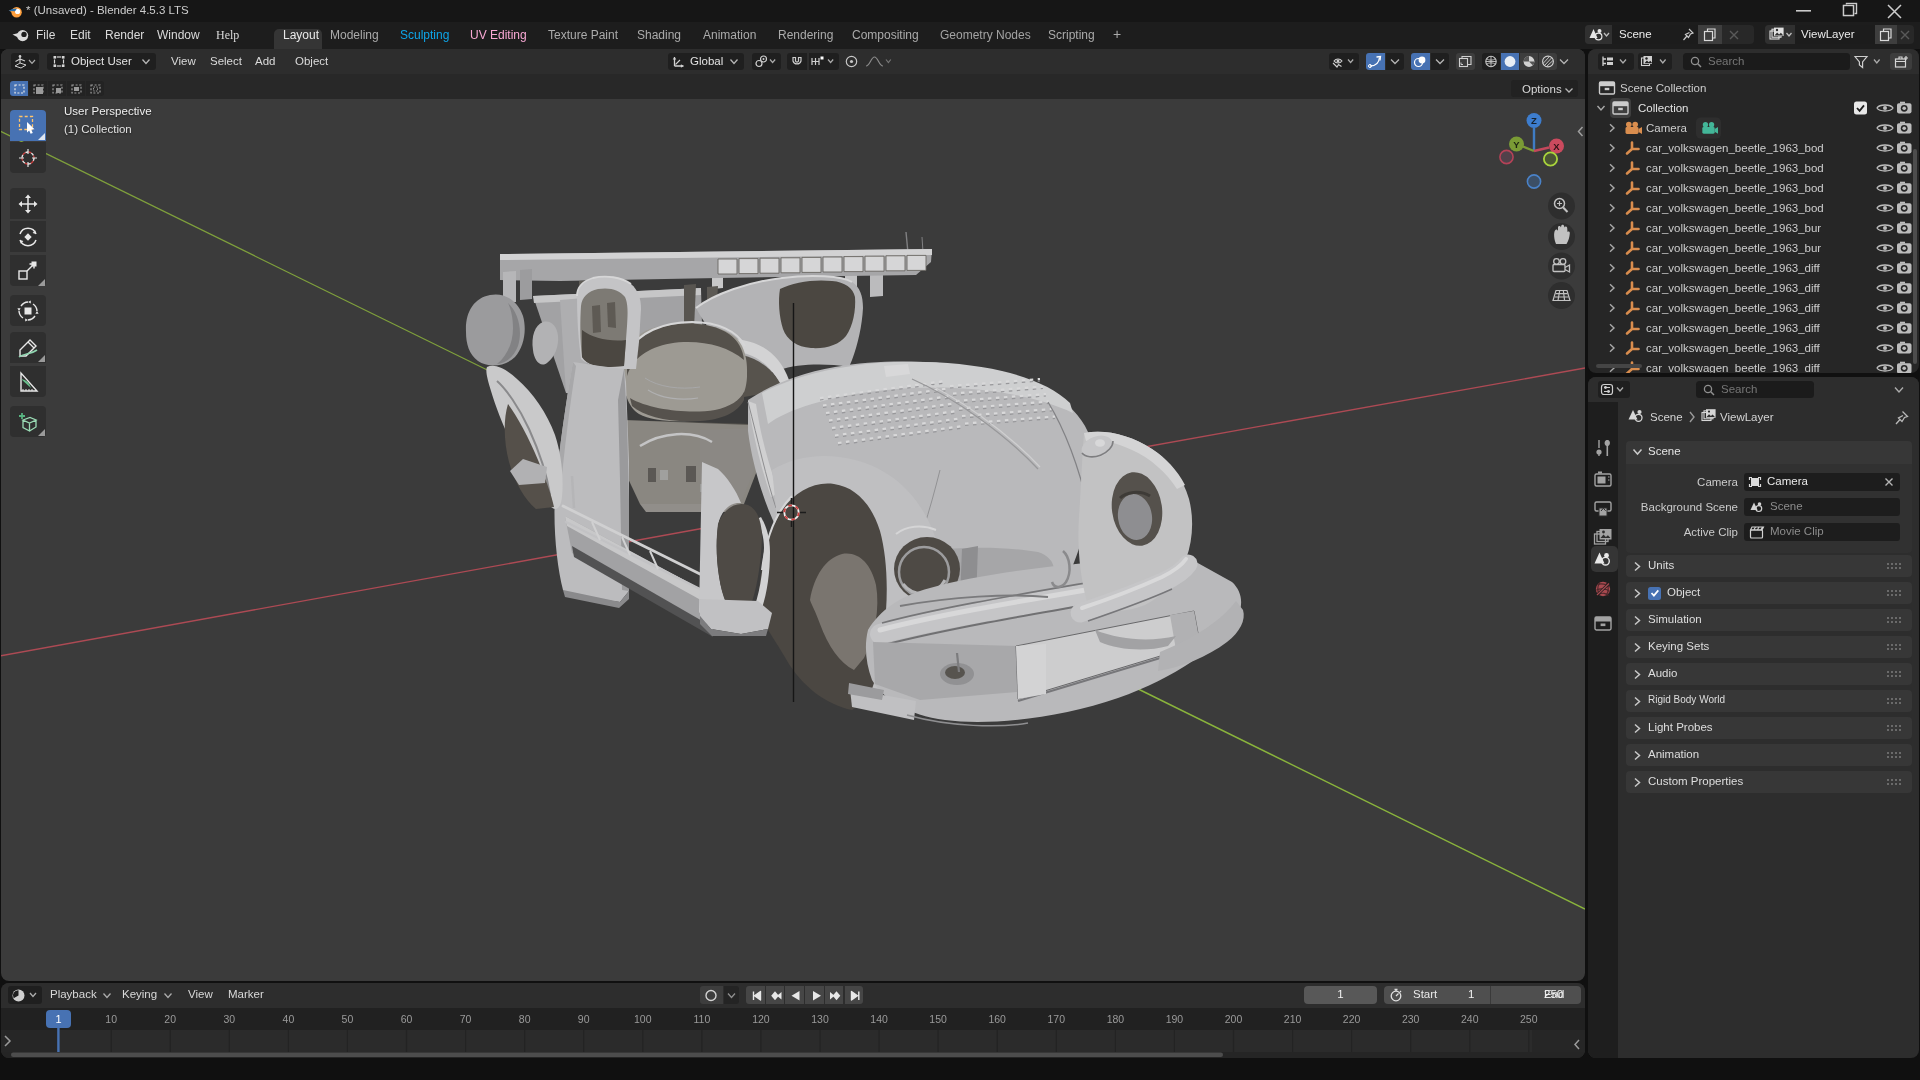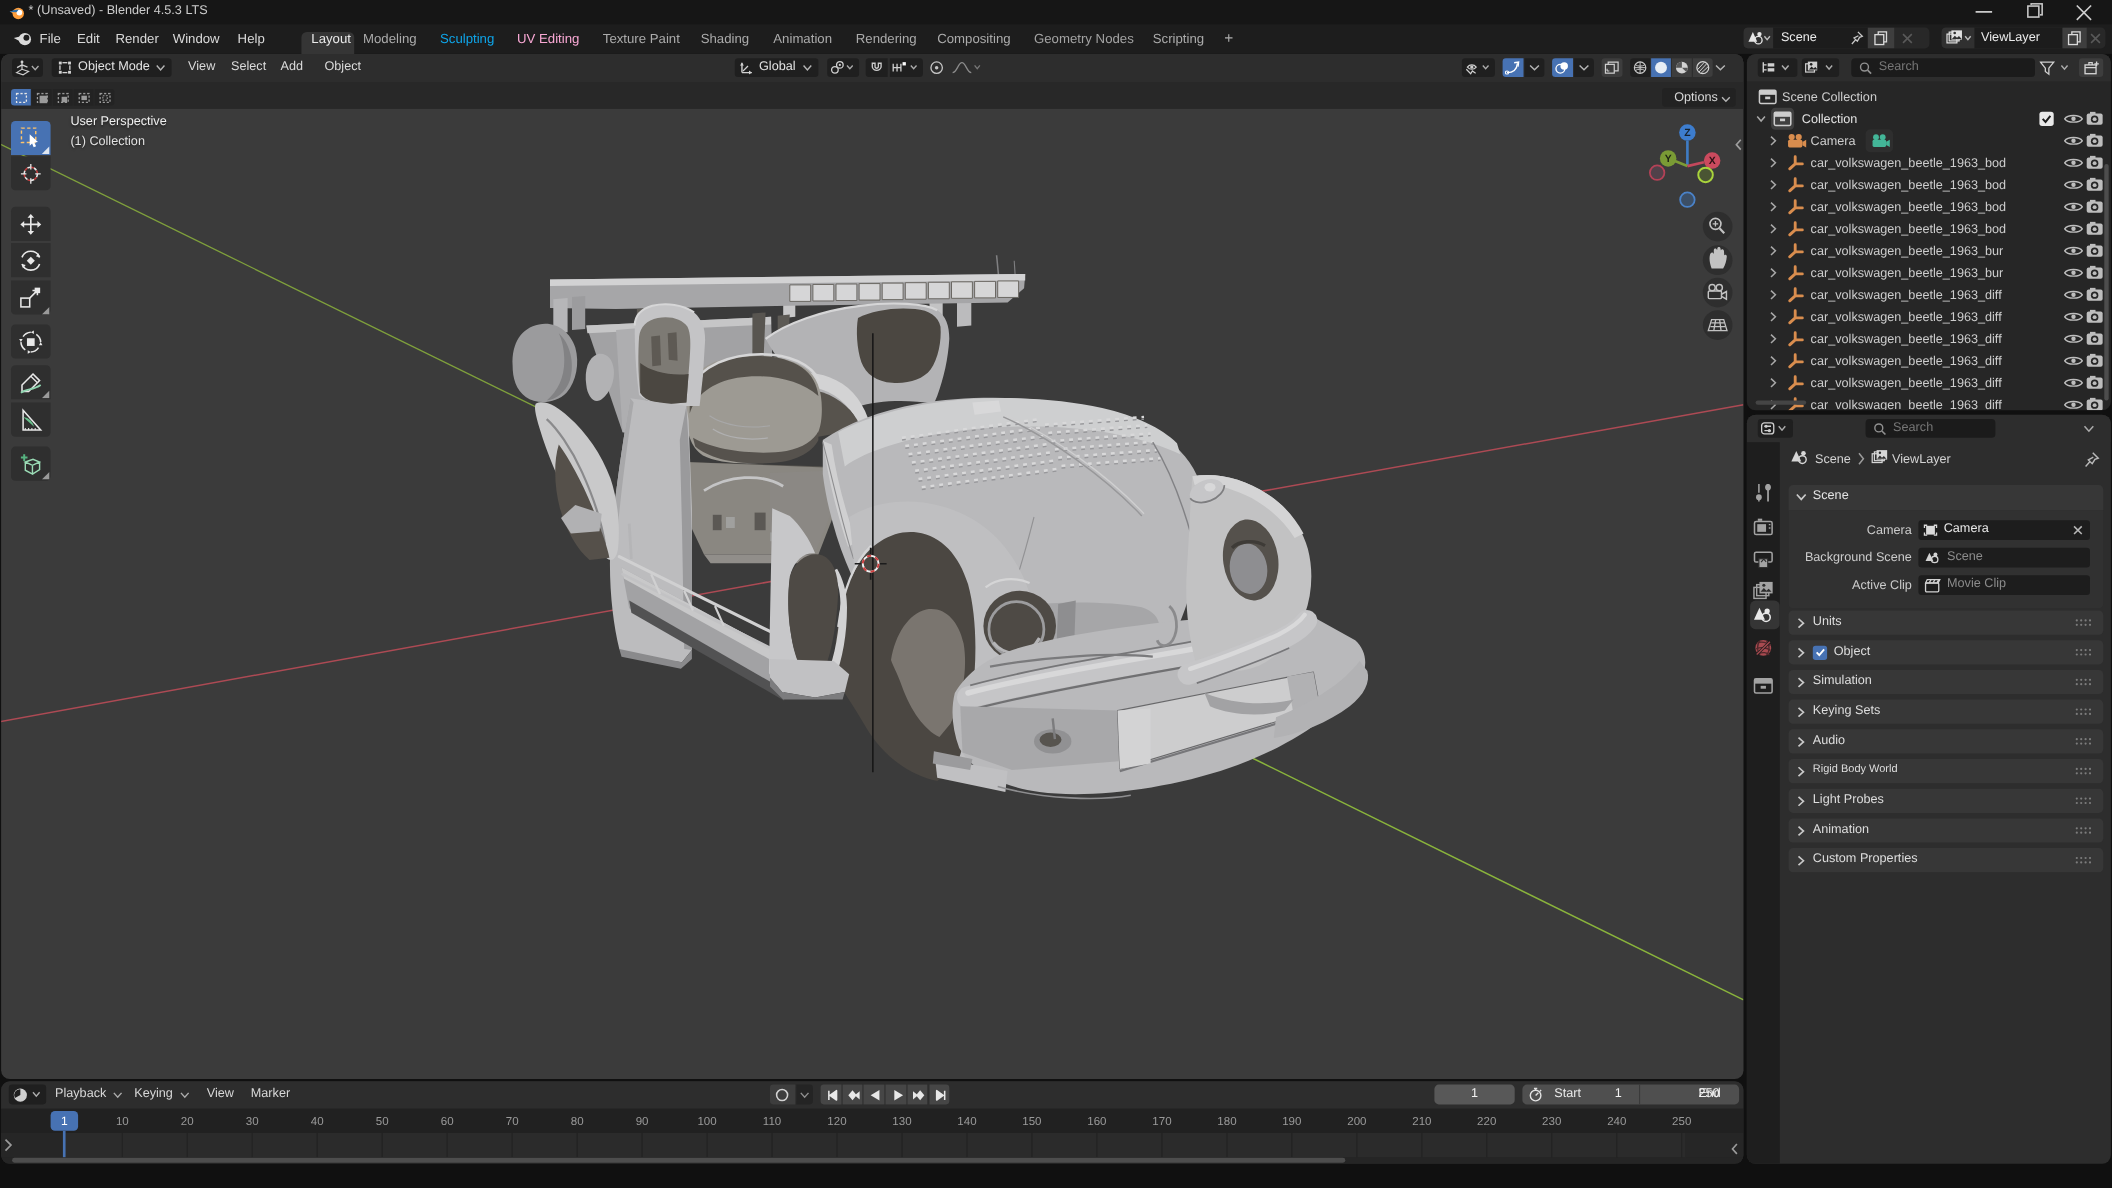--- a/index.html
+++ b/index.html
@@ -35,21 +35,21 @@
   <div class="abs" id="topbar" style="left:0;top:22px;width:1920px;height:27px;background:#1d1d1d;">
     <svg class="abs" style="left:12px;top:5px" width="18" height="17" viewBox="0 0 18 17">
       <circle cx="10.6" cy="8.6" r="5.6" fill="#dadada"></circle>
       <circle cx="12" cy="7.4" r="2.7" fill="#1d1d1d"></circle>
       <path d="M0.5 7.5 L10 5.2 L6 10.5 Z" fill="#dadada"></path>
     </svg>
     <div class="abs txt" style="left:36px;top:6px;font-size:12px;color:#dadada;">File</div>
     <div class="abs txt" style="left:70px;top:6px;font-size:12px;color:#dadada;">Edit</div>
     <div class="abs txt" style="left:105px;top:6px;font-size:12px;color:#dadada;">Render</div>
     <div class="abs txt" style="left:157px;top:6px;font-size:12px;color:#dadada;">Window</div>
-    <div class="abs txt" style="left:216px;top:6px;font-size:12px;color:#dadada;">Help</div>
+    <div class="abs txt" style="left:216px;top:6px;font-size:12px;color:#dadada;font-family:Liberation Serif, serif;">Help</div>
 
     <div class="abs" style="left:274px;top:7px;width:48px;height:20px;background:#353535;border-radius:5px 5px 0 0;"></div>
     <div class="abs txt" style="left:283px;top:6px;font-size:12px;color:#e9e9e9;">Layout</div>
     <div class="abs txt" style="left:330px;top:6px;font-size:12px;color:#ababab;">Modeling</div>
     <div class="abs txt" style="left:400px;top:6px;font-size:12px;color:#0ea5e9;">Sculpting</div>
     <div class="abs txt" style="left:470px;top:6px;font-size:12px;color:#f9a8d4;">UV Editing</div>
     <div class="abs txt" style="left:548px;top:6px;font-size:12px;color:#ababab;">Texture Paint</div>
     <div class="abs txt" style="left:637px;top:6px;font-size:12px;color:#ababab;">Shading</div>
     <div class="abs txt" style="left:703px;top:6px;font-size:12px;color:#ababab;">Animation</div>
     <div class="abs txt" style="left:778px;top:6px;font-size:12px;color:#ababab;">Rendering</div>
@@ -124,21 +124,21 @@
         <rect x="2.5" y="2" width="9" height="9" fill="none" stroke="#d6d6d6" stroke-width="1.2"></rect>
         <rect x="0.8" y="0.5" width="4" height="4" fill="#1f1f1f"></rect>
           <rect x="9.2" y="0.5" width="4" height="4" fill="#1f1f1f"></rect>
         <rect x="0.8" y="8.5" width="4" height="4" fill="#1f1f1f"></rect>
           <rect x="9.2" y="8.5" width="4" height="4" fill="#1f1f1f"></rect>
         <rect x="1.5" y="1" width="2.6" height="2.6" fill="#d6d6d6"></rect>
           <rect x="9.9" y="1" width="2.6" height="2.6" fill="#d6d6d6"></rect>
         <rect x="1.5" y="9.4" width="2.6" height="2.6" fill="#d6d6d6"></rect>
           <rect x="9.9" y="9.4" width="2.6" height="2.6" fill="#d6d6d6"></rect>
       </svg>
-      <div class="abs txt" style="left:70px;top:6px;font-size:11.5px;color:#e2e2e2;">Object Mode</div>
+      <div class="abs txt" style="left:70px;top:6px;font-size:11.5px;color:#e2e2e2;">Object User</div>
       <svg class="abs" style="left:140px;top:9px" width="10" height="8" viewBox="0 0 10 8">
           <path d="M1.5 1.5 L5 5.5 L8.5 1.5" fill="none" stroke="#b5b5b5" stroke-width="1.3"></path>
         </svg>
       <div class="abs txt" style="left:170px;top:6px;font-size:11.5px;color:#dadada;">View</div>
       <div class="abs txt" style="left:209px;top:6px;font-size:11.5px;color:#dadada;">Select</div>
       <div class="abs txt" style="left:254px;top:6px;font-size:11.5px;color:#dadada;">Add</div>
       <div class="abs txt" style="left:294px;top:6px;font-size:11.5px;color:#dadada;text-align:right;">Object</div>
 
       <div class="abs" style="left:667px;top:4px;width:76px;height:17px;background:#1f1f1f;border-radius:3px;"></div>
       <svg class="abs" style="left:671px;top:6px" width="14" height="13" viewBox="0 0 14 13">

